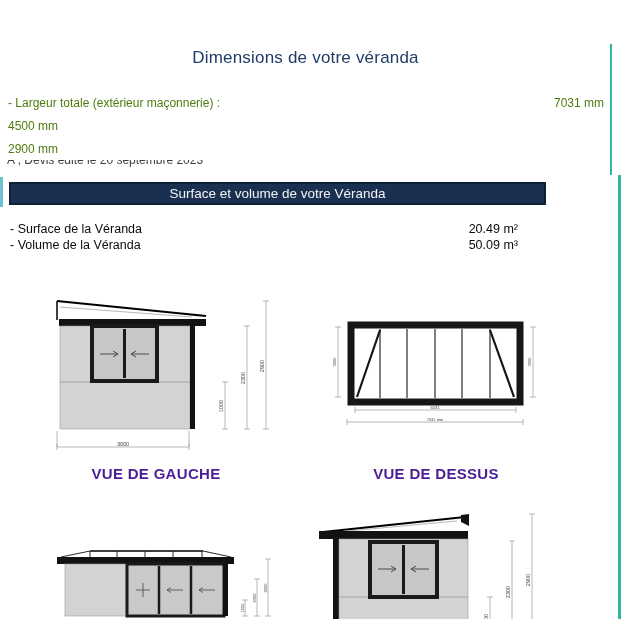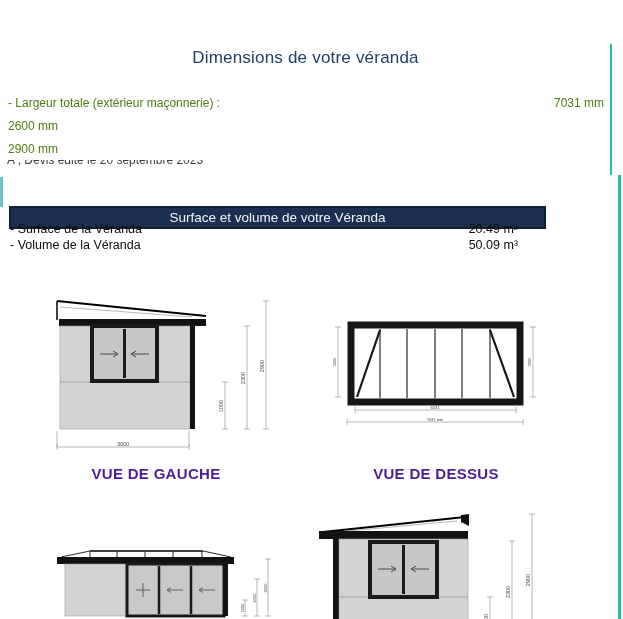--- a/index.html
+++ b/index.html
@@ -13,21 +13,21 @@
   .doc-title{
     left:0;top:4px;width:611px;text-align:center;
     font-size:17px;color:#1f3d66;letter-spacing:.2px;
   }
   .dim-row{left:8px;width:596px;display:flex;justify-content:space-between;font-size:12px;color:#4d7c0f;}
   .dim-row .lab{white-space:nowrap;}
   .dim-row .val{white-space:nowrap;}
   .clipped-note{left:7px;top:116px;width:420px;height:11px;overflow:hidden;}
   .clipped-note span{display:block;margin-top:-7px;font-size:12px;color:#3c3c3c;white-space:nowrap;}
   .banner{
-    left:9px;top:162px;width:533px;height:19px;
+    left:9px;top:138px;width:533px;height:19px;
     background:#1b3051;border:2px solid #0e2036;
     display:flex;align-items:center;justify-content:center;
   }
   .banner span{color:#f2f4f7;font-size:13.5px;}
   .metric-row{left:10px;width:508px;display:flex;justify-content:space-between;font-size:12.5px;color:#0b0b0b;}
   .caption{
     top:421px;text-align:center;font-size:15px;font-weight:bold;
     color:#4c1d95;letter-spacing:.3px;
   }
   .teal-line{background:#2eb8a8;}
@@ -44,21 +44,21 @@
   <div class="abs teal-line" style="left:618px;top:131px;width:3px;height:488px;"></div>
   <div class="abs teal-sliver" style="left:0;top:133px;width:3px;height:30px;"></div>
 
   <div class="abs doc-title">Dimensions de votre véranda</div>
 
   <div class="abs dim-row" style="top:52px;">
     <span class="lab">- Largeur totale (extérieur maçonnerie) :</span>
     <span class="val">7031 mm</span>
   </div>
   <div class="abs dim-row" style="top:75px;">
-    <span class="val">2600 mm</span>
+    <span class="val">4500 mm</span>
   </div>
   <div class="abs dim-row" style="top:98px;">
     <span class="val">2900 mm</span>
   </div>
 
   <div class="abs clipped-note">
     <span>A , Devis édité le 20 septembre 2023</span>
   </div>
 
   <div class="abs banner">

